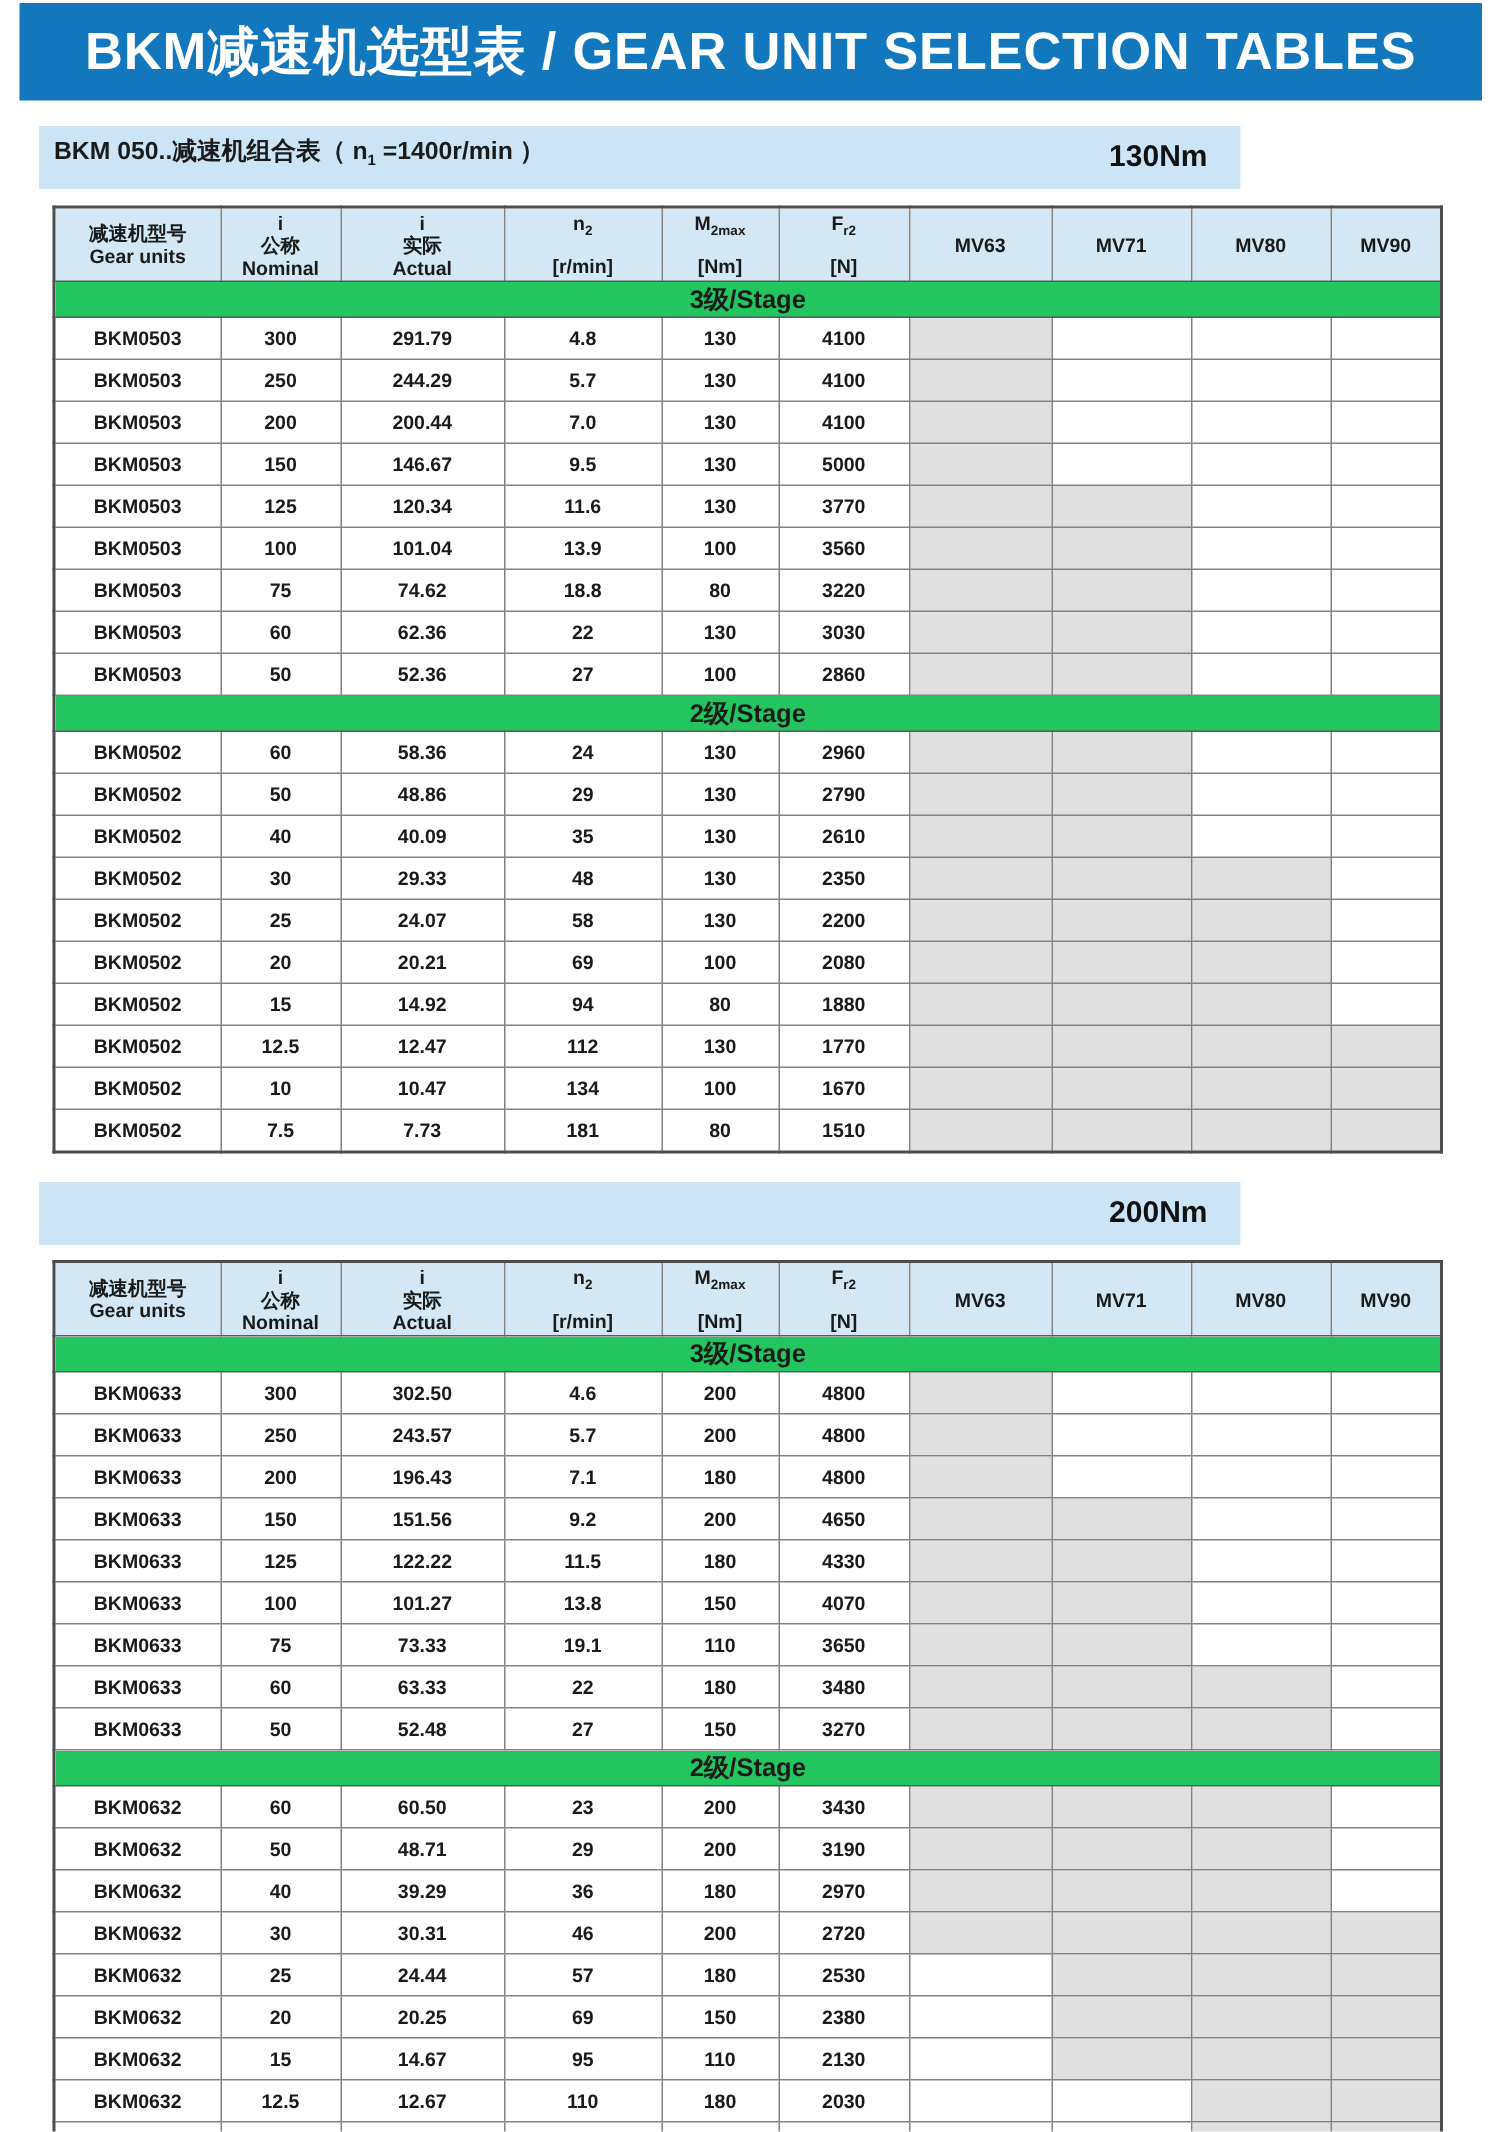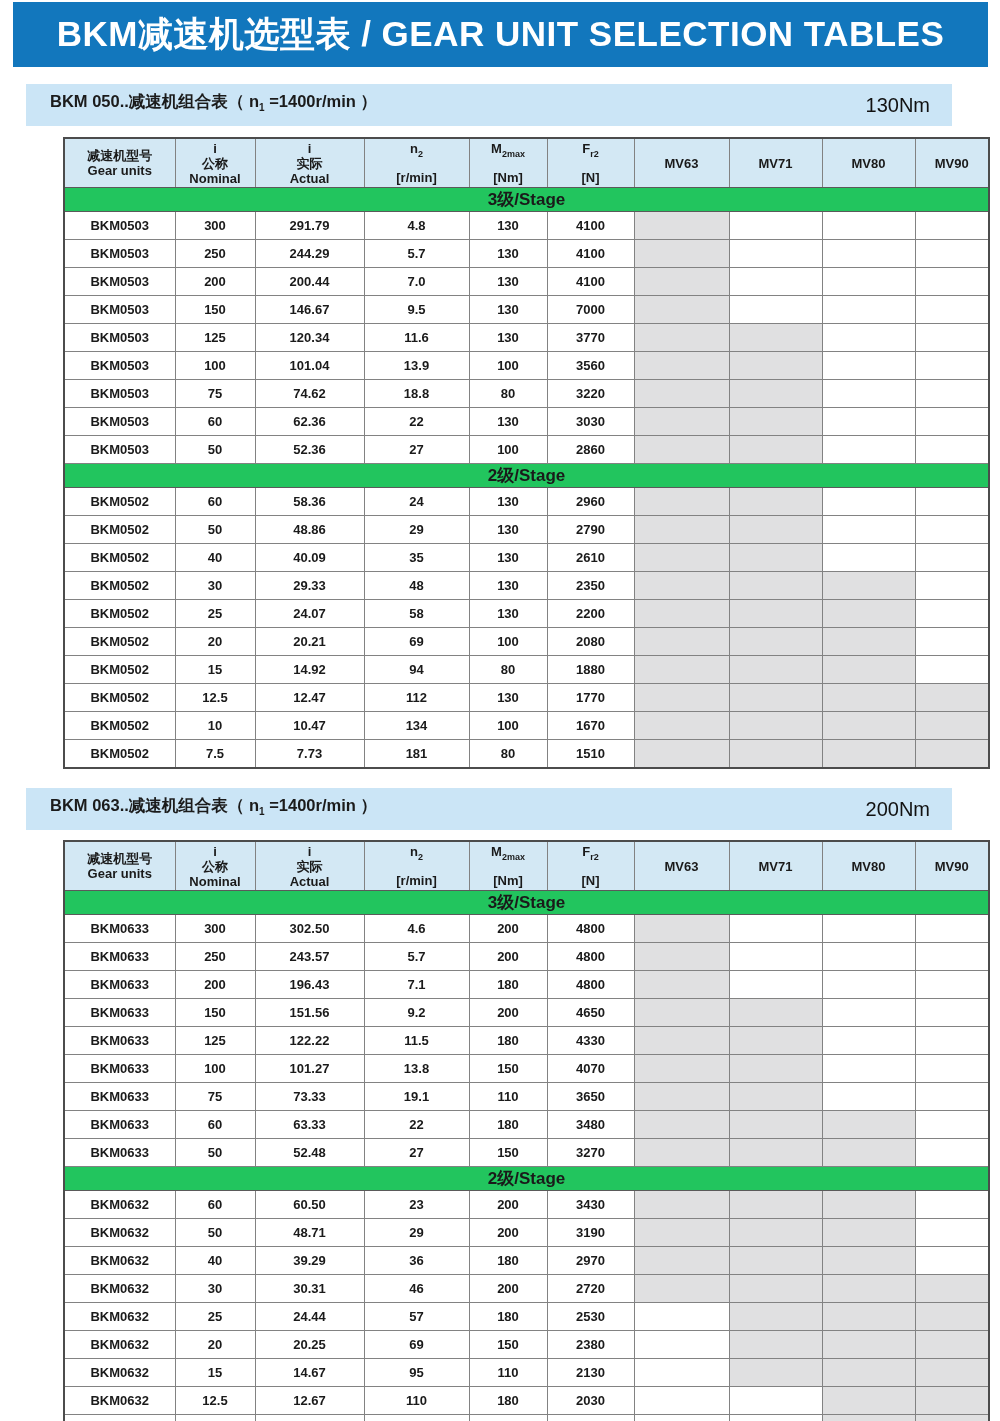--- a/index.html
+++ b/index.html
@@ -11,38 +11,38 @@
   }
   
   .banner{
     margin:2px 0 0 13px;width:975px;height:65px;
     background:#1277bd;color:#ffffff;
     display:flex;align-items:center;justify-content:center;
     font-size:35px;font-weight:bold;letter-spacing:.5px;
   }
   
   .subbar{
-    margin-left:26px;width:926px;height:42px;
+    margin-left:26px;width:801px;height:42px;
     background:#cbe5f6;position:relative;
     display:flex;flex-direction:column;justify-content:center;
-    box-sizing:border-box;padding-left:24px;
+    box-sizing:border-box;padding-left:10px;
   }
   .subbar .line{font-size:16.5px;line-height:20px;font-weight:600;color:#1b1b1b;}
   .subbar sub{font-size:10px;font-weight:600;}
   .torque{
     position:absolute;right:22px;top:50%;transform:translateY(-50%);
-    font-size:20px;font-weight:400;color:#111;
+    font-size:20px;font-weight:700;color:#111;
   }
   .gap1{height:17px;}
   .gap2{height:11px;}
   .gap3{height:19px;}
   .gap4{height:10px;}
   
   table.gear{
-    margin-left:63px;width:925px;
+    margin-left:35px;width:925px;
     border-collapse:collapse;table-layout:fixed;
     border:2px solid #4c4c4c;
   }
   table.gear th,table.gear td{
     border:1px solid #828282;
     text-align:center;vertical-align:middle;
     font-size:13px;font-weight:700;color:#1a1a1a;
     padding:0;overflow:hidden;
   }
   table.gear thead th{
@@ -166,21 +166,21 @@
         <td></td>
         <td></td>
         <td></td>
       </tr>
       <tr class="data-row">
         <td>BKM0503</td>
         <td>150</td>
         <td>146.67</td>
         <td>9.5</td>
         <td>130</td>
-        <td>7000</td>
+        <td>5000</td>
         <td class="shaded"></td>
         <td></td>
         <td></td>
         <td></td>
       </tr>
       <tr class="data-row">
         <td>BKM0503</td>
         <td>125</td>
         <td>120.34</td>
         <td>11.6</td>
@@ -361,21 +361,20 @@
         <td class="shaded"></td>
         <td class="shaded"></td>
         <td class="shaded"></td>
       </tr>
     </tbody>
 </table>
 
 <div class="gap3"></div>
 
 <div class="subbar">
-  <div class="line"><span>BKM 063..减速机组合表（ n</span><sub>1</sub><span> =1400r/min ）</span></div>
   <div class="torque">200Nm</div>
 </div>
 
 <div class="gap4"></div>
 
 <table class="gear">
   <colgroup>
     <col style="width:111px">
       <col style="width:80px">
       <col style="width:109px">

